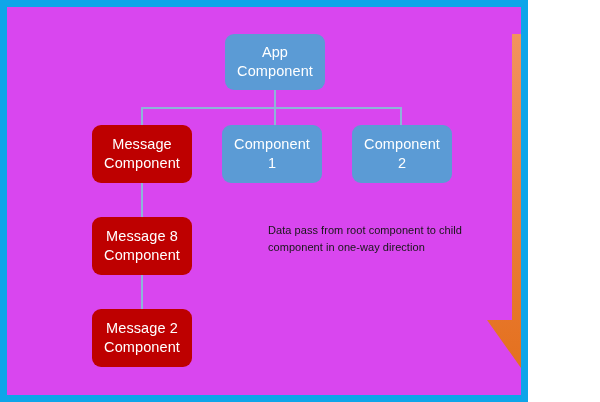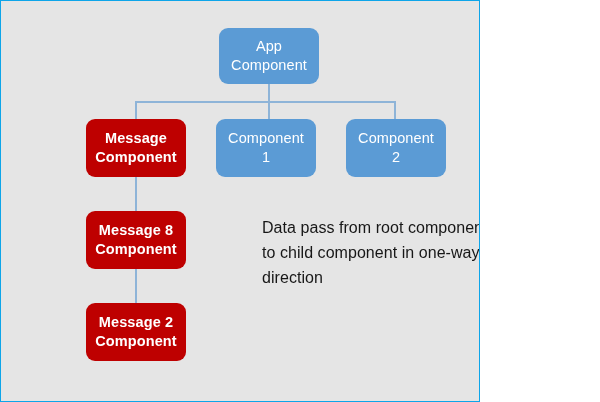--- a/index.html
+++ b/index.html
@@ -2,45 +2,45 @@
 <html><head>
 <meta charset="utf-8">
 <style>
   html, body {
     margin: 0;
     padding: 0;
     background: #ffffff;
   }
   #canvas {
     position: relative;
-    width: 480px;
+    width: 528px;
     height: 402px;
-    background: #e5e5e5;
-    border: 1px solid #0ea5e9;
+    background: #d946ef;
+    border: 7px solid #0ea5e9;
     box-sizing: border-box;
     overflow: hidden;
     font-family: "Liberation Sans", sans-serif;
   }
   .node {
     position: absolute;
     display: flex;
     align-items: center;
     justify-content: center;
     text-align: center;
     color: #ffffff;
     border-radius: 9px;
     font-size: 14.5px;
     line-height: 1.32;
     letter-spacing: 0.1px;
     box-sizing: border-box;
     white-space: pre-line;
     padding: 2px 4px;
   }
   .node-blue { background: #5b9bd5; }
-  .node-red  { background: #be0000; font-weight: bold; }
+  .node-red  { background: #be0000; }
 
   
   #node-app        { left: 218px; top: 27px;  width: 100px; height: 56px; }
   #node-message    { left: 85px;  top: 118px; width: 100px; height: 58px; }
   #node-comp1      { left: 215px; top: 118px; width: 100px; height: 58px; }
   #node-comp2      { left: 345px; top: 118px; width: 100px; height: 58px; }
   #node-message1   { left: 85px;  top: 210px; width: 100px; height: 58px; }
   #node-message2   { left: 85px;  top: 302px; width: 100px; height: 58px; }
 
   
@@ -59,21 +59,21 @@
   #conn-msg-1     { left: 134px; top: 176px; height: 35px; }
   #conn-msg-2     { left: 134px; top: 268px; height: 35px; }
 
   
   #caption {
     position: absolute;
     left: 261px;
     top: 215px;
     width: 232px;
     color: #171717;
-    font-size: 16px;
+    font-size: 11px;
     line-height: 1.55;
     letter-spacing: 0.05px;
   }
 
   
   #arrow {
     position: absolute;
     left: 478px;
     top: 27px;
     width: 94px;

